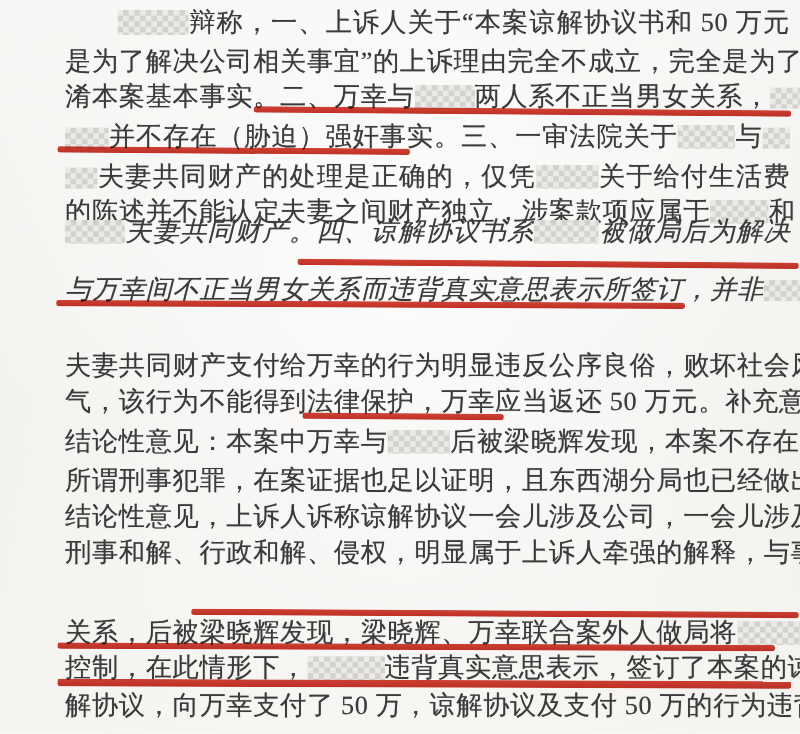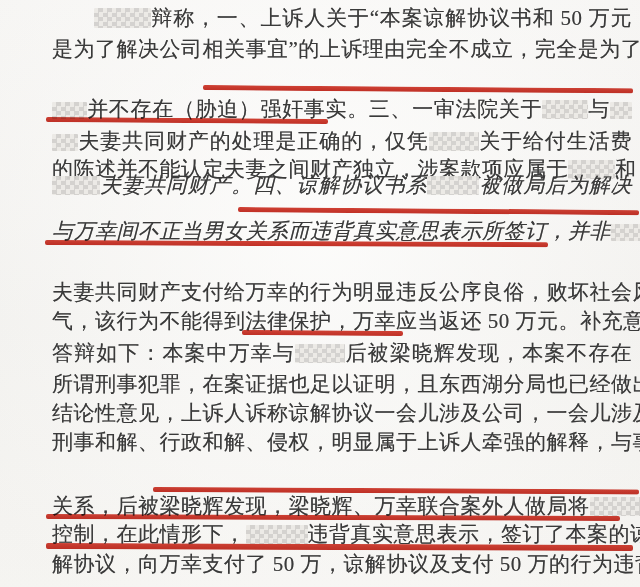--- a/index.html
+++ b/index.html
@@ -40,28 +40,29 @@
     transform-origin:left center;
     z-index:3;
   }
 </style>
 </head>
 <body>
 
 <div id="paper">
     <div class="line" style="top: 5px;"><span class="indent" style="width: 42px;"></span><span class="redact" style="width: 57px; height: 20px;"></span><span class="t">辩称，一、上诉人关于“本案谅解协议书和 50 万元</span></div>
     <div class="line" style="top: 36px;"><span class="t">是为了解决公司相关事宜”的上诉理由完全不成立，完全是为了混</span></div>
+    <div class="line" style="top: 64px;"><span class="t">淆本案基本事实。二、万幸与</span><span class="redact" style="width: 48px; height: 19px;"></span><span class="t">两人系不正当男女关系，</span><span class="redact" style="width: 30px; height: 17px;"></span></div>
     <div class="line" style="top: 96px;"><span class="redact" style="width: 35px; height: 17px;"></span><span class="t">并不存在（胁迫）强奸事实。三、一审法院关于</span><span class="redact" style="width: 46px; height: 19px;"></span><span class="t">与</span><span class="redact" style="width: 22px; height: 17px;"></span></div>
     <div class="line" style="top: 128px;"><span class="redact" style="width: 26px; height: 17px;"></span><span class="t">夫妻共同财产的处理是正确的，仅凭</span><span class="redact" style="width: 50px; height: 19px;"></span><span class="t">关于给付生活费</span></div>
     <div class="line" style="top: 156px;"><span class="t">的陈述并不能认定夫妻之间财产独立，涉案款项应属于</span><span class="redact" style="width: 47px; height: 19px;"></span><span class="t">和</span></div>
     <div class="line" style="top: 172px; font-style: italic;"><span class="redact" style="width: 48px; height: 19px;"></span><span class="t">夫妻共同财产。四、谅解协议书系</span><span class="redact" style="width: 52px; height: 19px;"></span><span class="t">被做局后为解决</span></div>
     <div class="line" style="top: 218px; font-style: italic;"><span class="t">与万幸间不正当男女关系而违背真实意思表示所签订，并非</span><span class="redact" style="width: 35px; height: 17px;"></span></div>
     <div class="line" style="top: 279px;"><span class="t">夫妻共同财产支付给万幸的行为明显违反公序良俗，败坏社会风</span></div>
     <div class="line" style="top: 308px;"><span class="t">气，该行为不能得到法律保护，万幸应当返还 50 万元。补充意见</span></div>
-    <div class="line" style="top: 340px;"><span class="t">答辩如下：本案中万幸与</span><span class="redact" style="width: 50px; height: 19px;"></span><span class="t">后被梁晓辉发现，本案不存在</span></div>
+    <div class="line" style="top: 340px;"><span class="t">结论性意见：本案中万幸与</span><span class="redact" style="width: 50px; height: 19px;"></span><span class="t">后被梁晓辉发现，本案不存在</span></div>
     <div class="line" style="top: 371px;"><span class="t">所谓刑事犯罪，在案证据也足以证明，且东西湖分局也已经做出</span></div>
     <div class="line" style="top: 400px;"><span class="t">结论性意见，上诉人诉称谅解协议一会儿涉及公司，一会儿涉及</span></div>
     <div class="line" style="top: 429px;"><span class="t">刑事和解、行政和解、侵权，明显属于上诉人牵强的解释，与事</span></div>
     <div class="line" style="top: 493px;"><span class="t">关系，后被梁晓辉发现，梁晓辉、万幸联合案外人做局将</span><span class="redact" style="width: 55px; height: 19px;"></span><span class="t"></span></div>
     <div class="line" style="top: 521px;"><span class="t">控制，在此情形下，</span><span class="redact" style="width: 62px; height: 19px;"></span><span class="t">违背真实意思表示，签订了本案的谅</span></div>
     <div class="line" style="top: 551px;"><span class="t">解协议，向万幸支付了 50 万，谅解协议及支付 50 万的行为违背</span></div>
     <div class="underline" style="left: 203px; top: 85px; width: 430px; height: 5px; transform: rotate(0.45deg); background-color: rgb(197, 35, 27);"></div>
     <div class="underline" style="left: 46px; top: 117px; width: 282px; height: 5px; transform: rotate(0.4deg); background-color: rgb(197, 35, 27);"></div>
     <div class="underline" style="left: 238px; top: 207px; width: 401px; height: 5px; transform: rotate(0.45deg); background-color: rgb(197, 35, 27);"></div>
     <div class="underline" style="left: 45px; top: 240px; width: 503px; height: 5px; transform: rotate(0.25deg); background-color: rgb(197, 35, 27);"></div>

